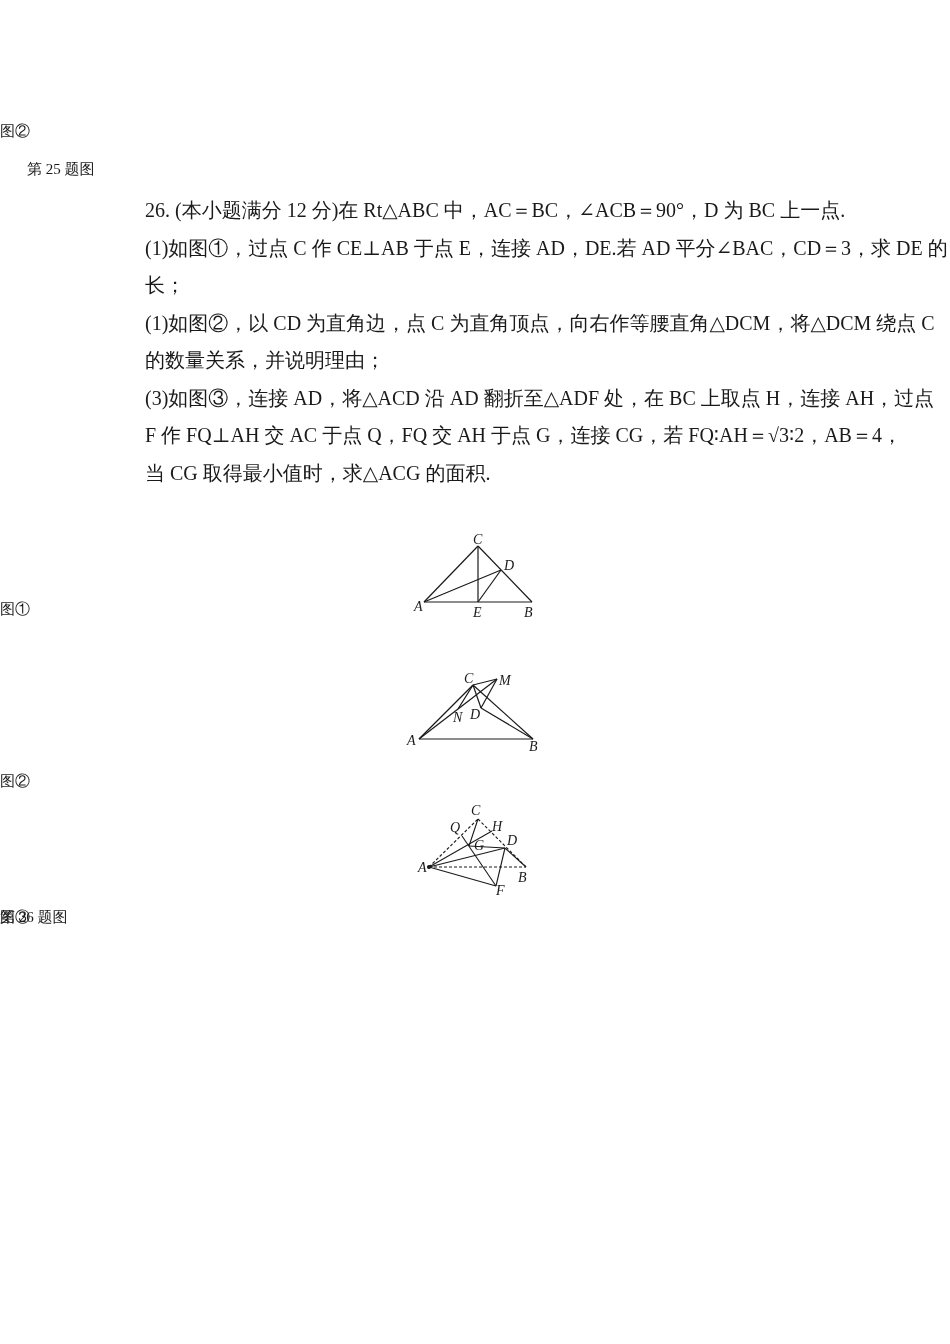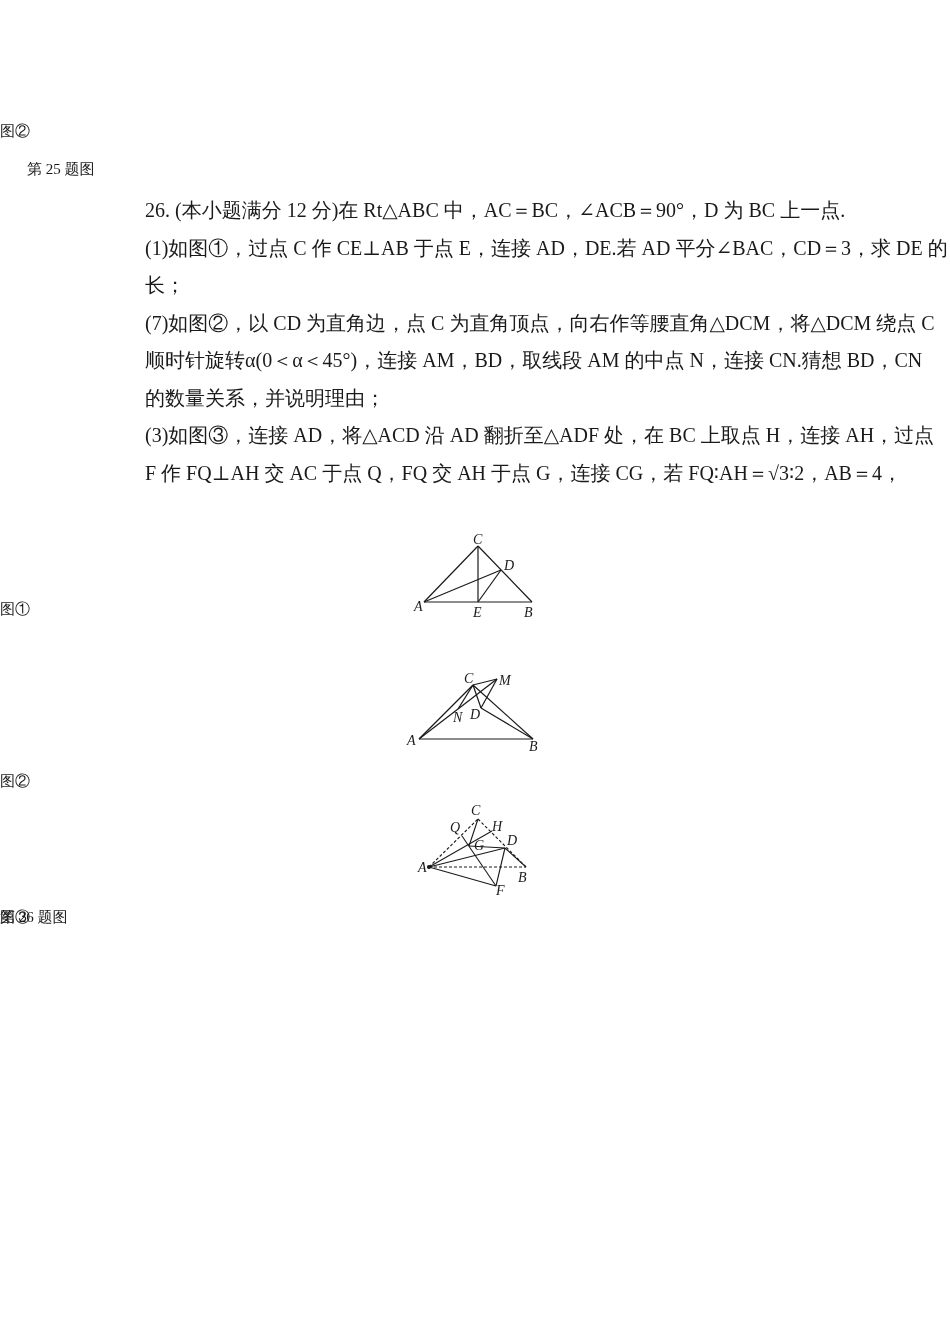--- a/index.html
+++ b/index.html
@@ -14,25 +14,25 @@
 </head>
 <body>
 
 <div class="center" style="top:122px;">图②</div>
 <div class="center" style="top:160px;padding-left:27px;">第 25 题图</div>
 
 <div class="para" style="top:192px;">
   <span class="line">26. (本小题满分 12 分)在 Rt△ABC 中，AC＝BC，∠ACB＝90°，D 为 BC 上一点.</span>
   <span class="line">(1)如图①，过点 C 作 CE⊥AB 于点 E，连接 AD，DE.若 AD 平分∠BAC，CD＝3，求 DE 的</span>
   <span class="line">长；</span>
-  <span class="line">(7)如图②，以 CD 为直角边，点 C 为直角顶点，向右作等腰直角△DCM，将△DCM 绕点 C</span>
-  <span class="line">顺时针旋转α(0＜α＜45°)，连接 AM，BD，取线段 AM 的中点 N，连接 CN.猜想 BD，CN</span>
+  <span class="line">(1)如图②，以 CD 为直角边，点 C 为直角顶点，向右作等腰直角△DCM，将△DCM 绕点 C</span>
   <span class="line">的数量关系，并说明理由；</span>
   <span class="line">(3)如图③，连接 AD，将△ACD 沿 AD 翻折至△ADF 处，在 BC 上取点 H，连接 AH，过点</span>
   <span class="line">F 作 FQ⊥AH 交 AC 于点 Q，FQ 交 AH 于点 G，连接 CG，若 FQ∶AH＝√3∶2，AB＝4，</span>
+  <span class="line">当 CG 取得最小值时，求△ACG 的面积.</span>
 </div>
 
 <svg class="fig" style="left:400px;top:525px;" width="150" height="100">
   <g stroke="#1a1a1a" stroke-width="1.2" fill="none">
     <line x1="24" y1="77" x2="78" y2="21"></line>
     <line x1="78" y1="21" x2="132" y2="77"></line>
     <line x1="24" y1="77" x2="132" y2="77"></line>
     <line x1="78" y1="21" x2="78" y2="77"></line>
     <line x1="24" y1="77" x2="101" y2="45"></line>
     <line x1="78" y1="77" x2="101" y2="45"></line>

